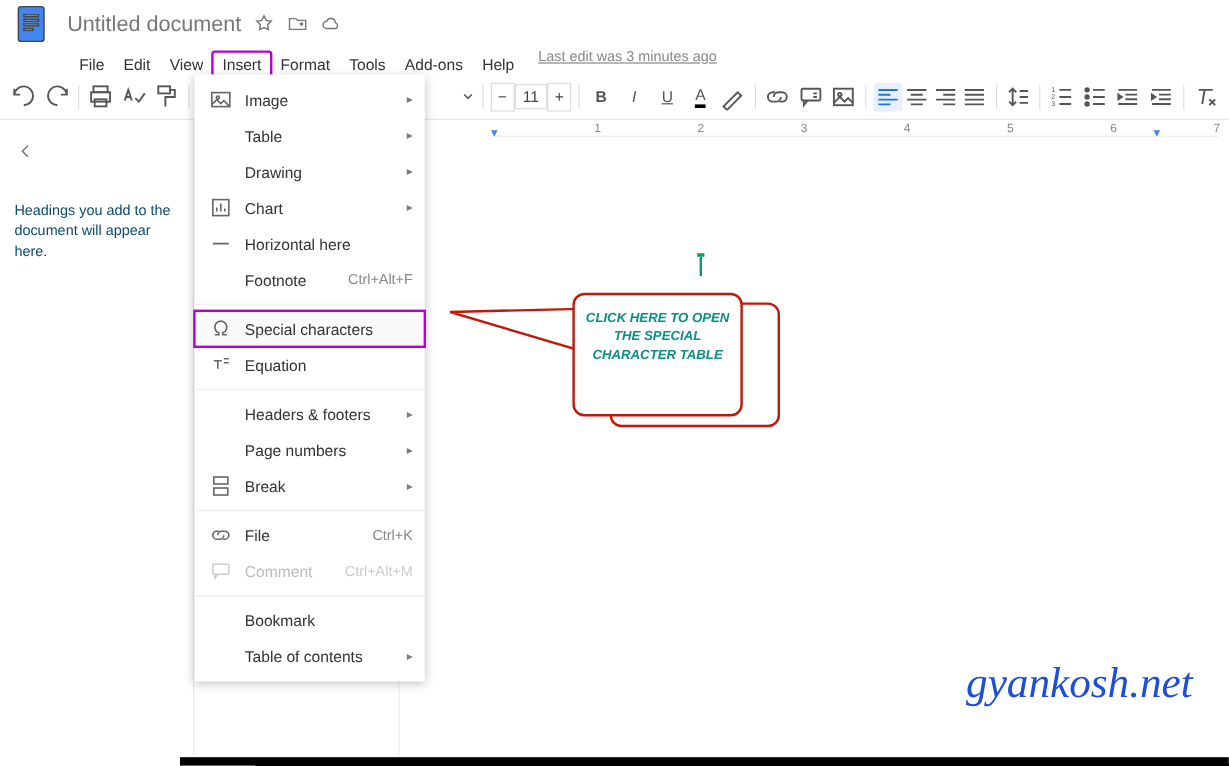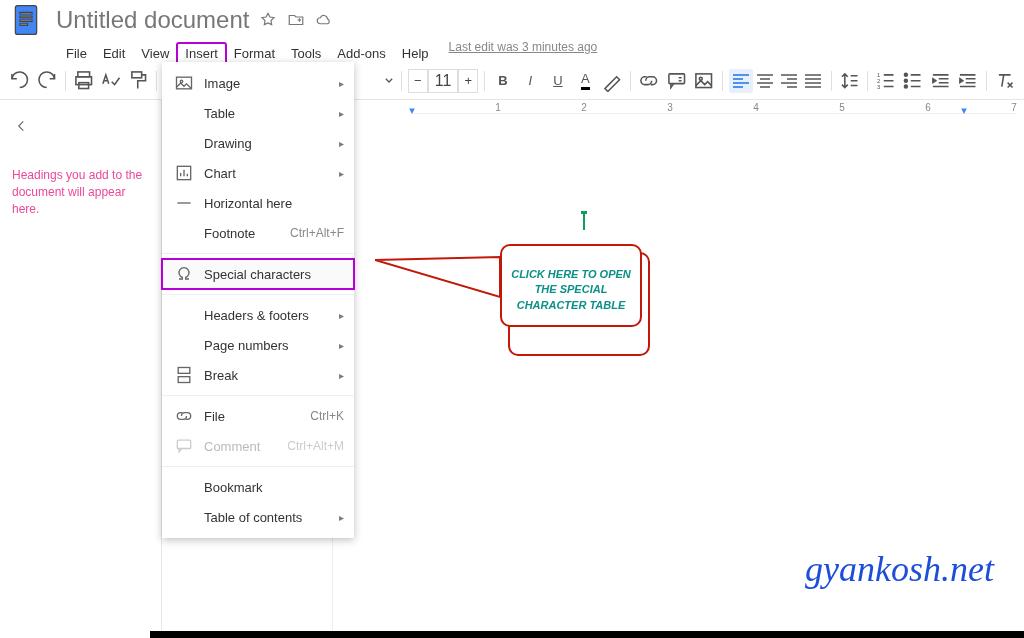--- a/index.html
+++ b/index.html
@@ -2,46 +2,46 @@
 <html><head>
 <meta charset="utf-8">
 <style>
   * { box-sizing: border-box; margin: 0; padding: 0; font-family: Arial, sans-serif; }
   body { width: 1024px; height: 638px; background: #fff; overflow: hidden; font-size: 13px; color: #444; }
 
   
   .titlebar { display: flex; align-items: center; padding: 4px 6px 0 6px; height: 36px; }
   .app-logo { width: 40px; height: 40px; display: flex; align-items: center; justify-content: center; margin-right: 10px; }
   .app-logo svg { width: 32px; height: 32px; }
-  .doc-title { font-size: 24px; color: #777; margin-right: 10px; }
+  .doc-title { font-size: 18px; color: #777; margin-right: 10px; }
   .title-icons { display: flex; align-items: center; gap: 10px; color: #777; }
   .tic { width: 18px; height: 18px; display:flex; align-items:center; justify-content:center; }
 
   
   .menubar { display: flex; align-items: center; padding: 2px 58px 6px 58px; font-size: 13px; color: #333; gap: 0; height: 26px;}
   .menu-item { padding: 3px 8px; cursor: pointer; border-radius:2px;margin-top:12px;}
   .menu-item.highlighted { outline: 2px solid #b700d7; outline-offset: -1px; }
   .last-edit { margin-left: 12px; color: #888; text-decoration: underline; font-size: 12px;}
 
   
   .toolbar { display:flex; align-items:center; padding: 6px 8px; gap:4px; height: 38px; border-bottom:1px solid #e5e5e5;}
   .tbtn { width: 24px; height: 24px; display:flex; align-items:center; justify-content:center; color:#555; border-radius:2px;}
   .sep   { width:1px; height:20px; background:#e0e0e0; margin:0 2px;}
   .dropdown-gap { flex: 0 0 216px; } 
   .fontsize { display:flex; align-items:center; gap:0;}
-  .fontsize .box { border:1px solid #ddd; padding:2px 6px; font-size:16px;}
+  .fontsize .box { border:1px solid #ddd; padding:2px 6px; font-size:13px;}
   .fontsize .pm  { width:20px; height:24px; border:1px solid #ddd; display:flex; align-items:center; justify-content:center;}
   .align-group { display:flex; }
   .align-group .tbtn.active { background:#e8f0fe; color:#1a73e8;}
 
   
   .body-row { display:flex; height: calc(100% - 100px); position:relative;}
   .outline-pane { width: 162px; border-right: 1px solid #e8e8e8; padding: 18px 12px; color:#666; font-size: 12px; }
   .outline-pane .back { margin-bottom: 30px; color:#666; }
-  .outline-text { color:#ec4899; font-size:12px; line-height:1.4; }
+  .outline-text { color:#0c4a6e; font-size:12px; line-height:1.4; }
 
   .doc-area { flex:1; position:relative; background:#fff;}
 
   
   .ruler { position:absolute; top:0; left:0; right:0; height:16px; background:#fff; }
   .ruler-track{ position:absolute; top:2px; left:250px; right:8px; height:12px; border-bottom:1px solid #eee;}
   .tick{ position:absolute; top:0; font-size:10px; color:#888; transform:translateX(-50%);}
   .indent-left  { position:absolute; top:2px; color:#4285f4; font-size:11px; transform:translateX(-50%);}
   .indent-right { position:absolute; top:2px; color:#4285f4; font-size:11px; transform:translateX(-50%);}
 
@@ -57,21 +57,21 @@
   .dd-item .ico { width:20px; height:18px; margin-right:10px; display:flex; align-items:center; justify-content:center; color:#666;}
   .dd-item .ico.disabled{ color:#ccc;}
   .dd-item .arrow { position:absolute; right:10px; color:#7a7a7a; font-size:10px;}
   .dd-item .shortcut { position:absolute; right:10px; color:#888; font-size:12px;}
   .dd-item .shortcut.disabled{color:#ccc;margin-left:44px;}
   .dd-sep { height:1px; background:#eee; margin:5px 0;}
   .dd-item.highlighted { outline:2px solid #b700d7; outline-offset:-1px; background:#fafafa;}
   .dd-item .noico { width:20px; margin-right:10px;}
 
   
-  .callout-box { position:absolute; left:500px; top:244px; width:142px; height:83px; background:#fff; border:2px solid #c21807; border-radius:10px; padding:12px 6px; display:flex; align-items:flex-end; justify-content:center; z-index:60;}
+  .callout-box { position:absolute; left:477px; top:244px; width:142px; height:103px; background:#fff; border:2px solid #c21807; border-radius:10px; padding:12px 6px; display:flex; align-items:flex-start; justify-content:center; z-index:60;}
   .callout-shadow { position:absolute; left:508px; top:252px; width:142px; height:104px; background:#fff; border:2px solid #c21807; border-radius:10px; z-index:50;}
   .callout-text { color:#0b8f86; font-style:italic; font-weight:bold; font-size:11px; text-align:center; line-height:1.4;}
   .callout-arrow { position:absolute; left:375px; top:255px; z-index:55;}
 
   
   .watermark{ position:absolute; right:30px; bottom:48px; font-family: 'Brush Script MT', cursive; color:#1d4ed8; font-size:36px; font-style:italic;}
 
   
   .bottom-bar{position:absolute; bottom:0; left:150px; right:0; height:7px; background:#000;}
 
@@ -354,20 +354,28 @@
   </div>
   <div class="dd-sep"></div>
   <div class="dd-item highlighted">
     <span class="ico">
         <svg viewBox="0 0 24 24">
           <path d="M6 18h4v-2a6 6 0 114 0v2h4"></path>
         </svg>
       </span>
     <span>Special characters</span>
   </div>
+  <div class="dd-item">
+    <span class="ico">
+        <svg viewBox="0 0 24 24">
+          <path d="M5 8h8M9 8v8M15 6h5M15 10h5"></path>
+        </svg>
+      </span>
+    <span>Equation</span>
+  </div>
   <div class="dd-sep"></div>
   <div class="dd-item">
     <span class="noico"></span>
     <span>Headers &amp; footers</span>
     <span class="arrow">▸</span>
   </div>
   <div class="dd-item">
     <span class="noico"></span>
     <span>Page numbers</span>
     <span class="arrow">▸</span>

